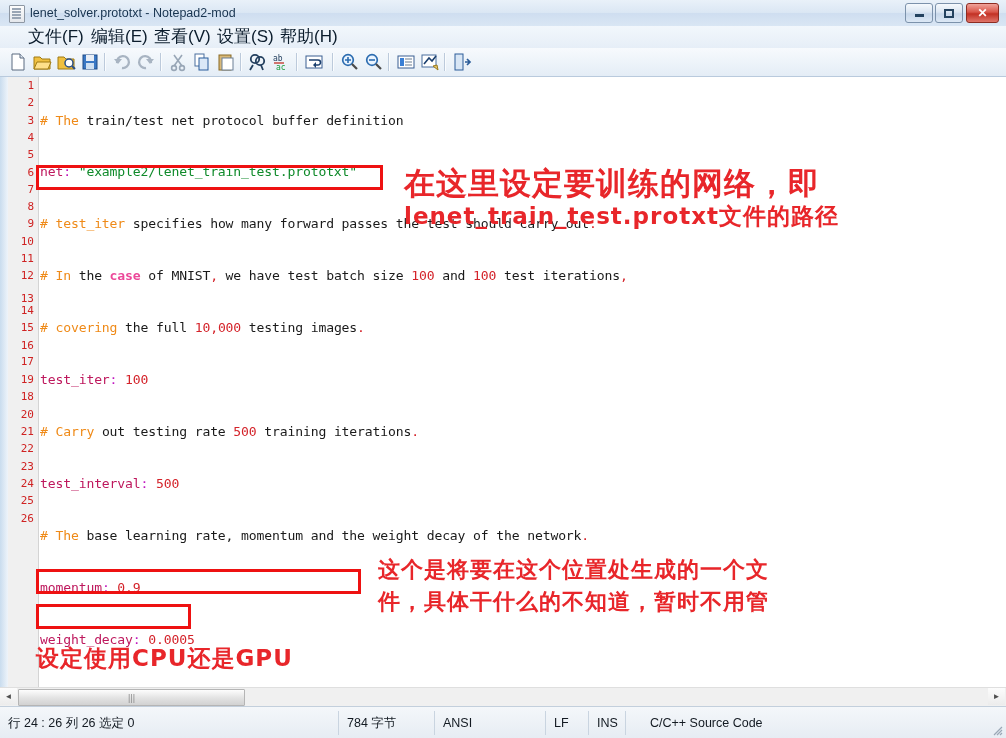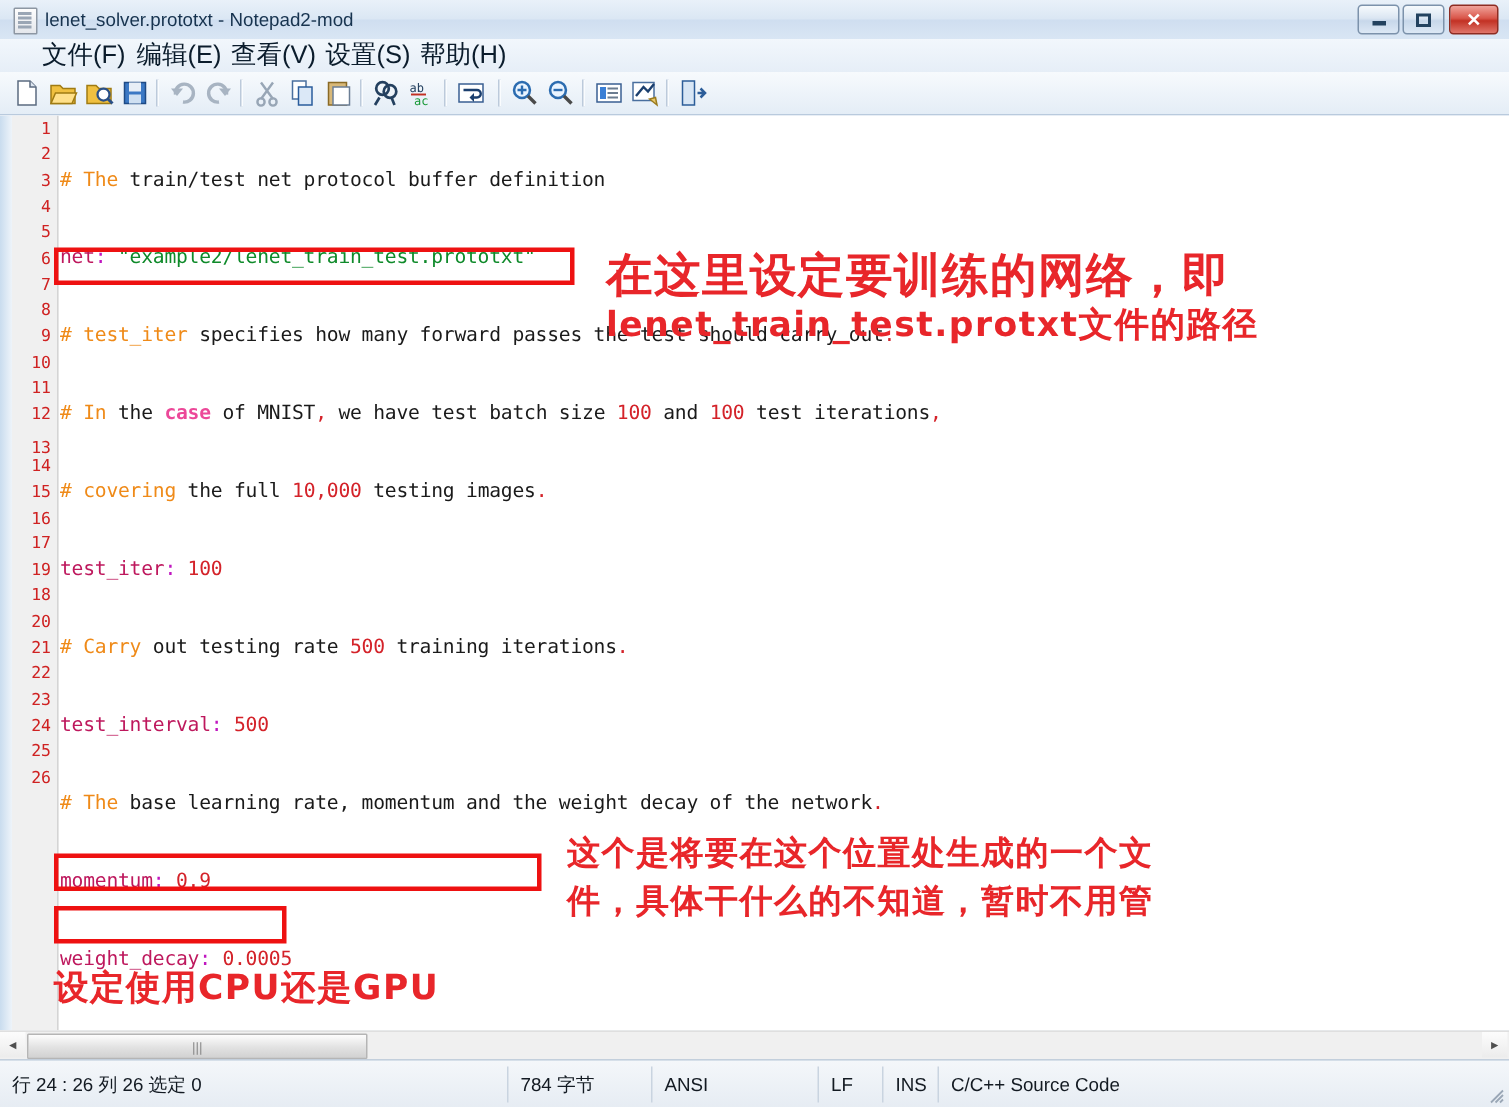--- a/index.html
+++ b/index.html
@@ -406,19 +406,19 @@
     <div class="scell" style="left:8px">行 24 : 26  列 26  选定 0</div>
     <div class="sdiv" style="left:338px"></div>
     <div class="scell" style="left:347px">784 字节</div>
     <div class="sdiv" style="left:434px"></div>
     <div class="scell" style="left:443px">ANSI</div>
     <div class="sdiv" style="left:545px"></div>
     <div class="scell" style="left:554px">LF</div>
     <div class="sdiv" style="left:588px"></div>
     <div class="scell" style="left:597px">INS</div>
     <div class="sdiv" style="left:625px"></div>
-    <div class="scell" style="left:634px">C/C++ Source Code</div>
+    <div class="scell" style="left:650px">C/C++ Source Code</div>
     <svg id="grip" viewBox="0 0 12 12">
       <path d="M11 3 L3 11 M11 6 L6 11 M11 9 L9 11" stroke="#9aa7b6" stroke-width="1.2"></path>
     </svg>
   </div>
 
 </div>
 
 </body></html>

